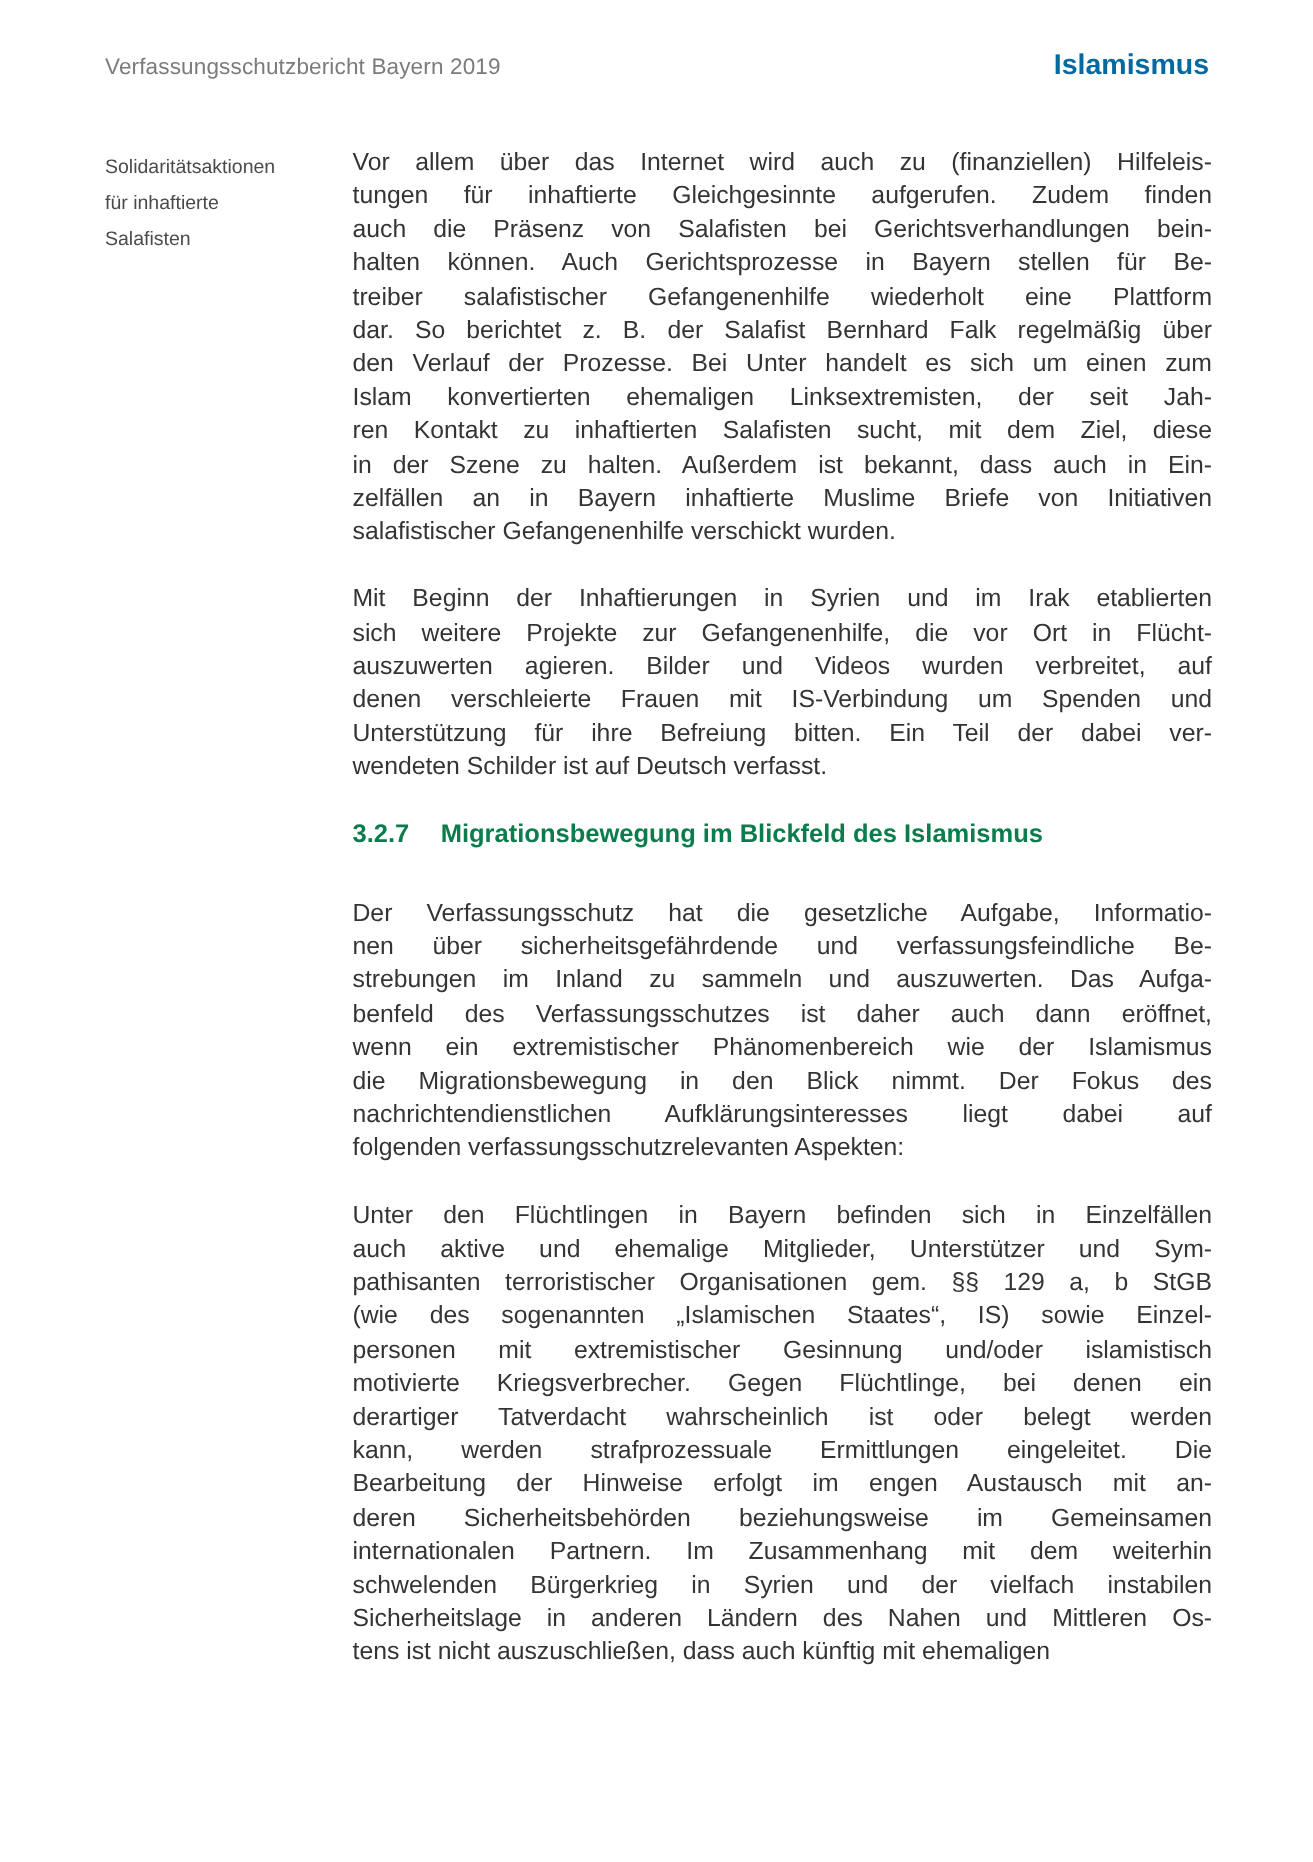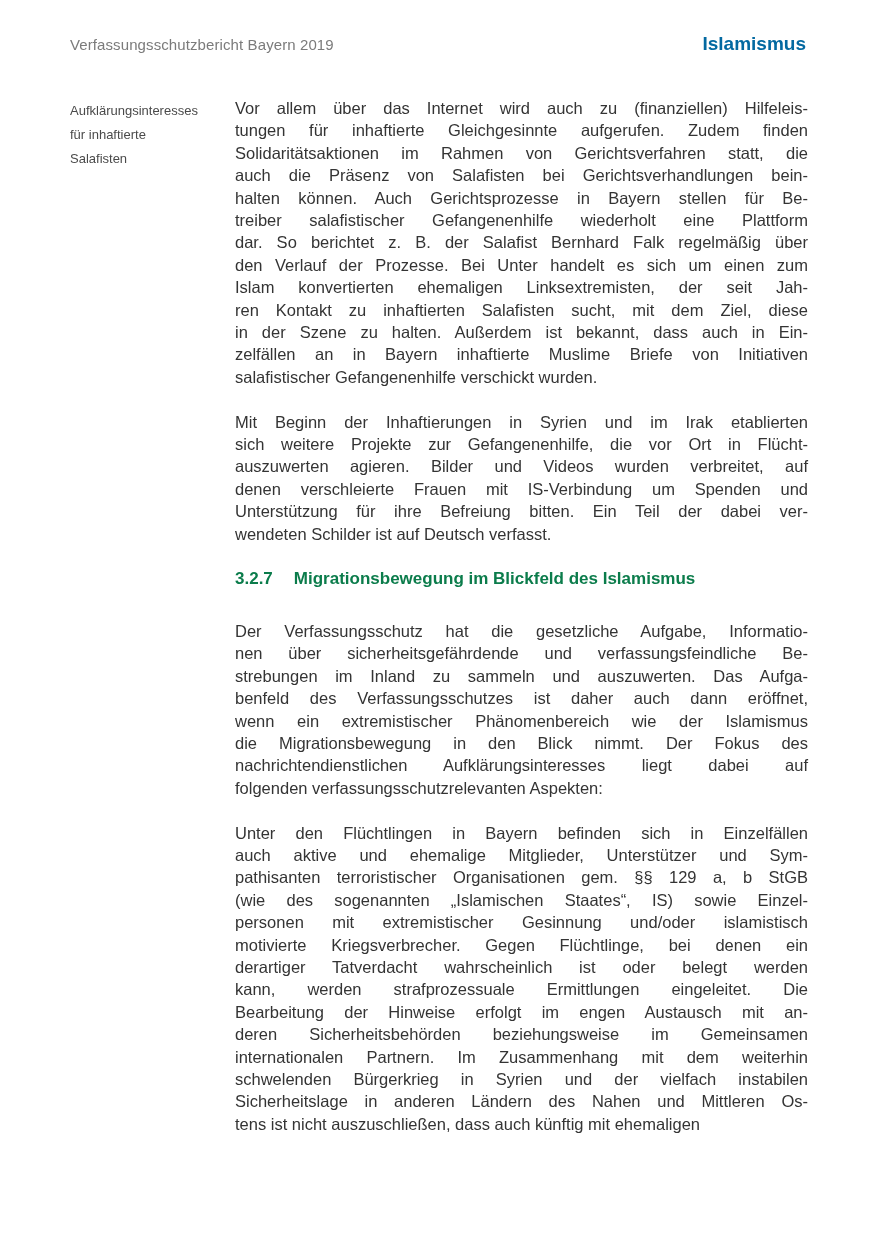--- a/index.html
+++ b/index.html
@@ -77,31 +77,30 @@
 <body>
 
 <div class="page">
 
   <header class="pagehead">
     <span class="head-left">Verfassungsschutzbericht Bayern 2019</span>
     <span class="head-right">Islamismus</span>
   </header>
 
   <aside class="margin-note">
-      <div class="line">Aufklärungsinteresses</div>
+      <div class="line">Solidaritätsaktionen</div>
       <div class="line">für inhaftierte</div>
       <div class="line last">Salafisten</div>
     </aside>
 
   <main class="body-col">
 
     <div class="para">
         <div class="line">Vor allem über das Internet wird auch zu (finanziellen) Hilfeleis-</div>
         <div class="line">tungen für inhaftierte Gleichgesinnte aufgerufen. Zudem finden</div>
-        <div class="line">Solidaritätsaktionen im Rahmen von Gerichtsverfahren statt, die</div>
         <div class="line">auch die Präsenz von Salafisten bei Gerichtsverhandlungen bein-</div>
         <div class="line">halten können. Auch Gerichtsprozesse in Bayern stellen für Be-</div>
         <div class="line">treiber salafistischer Gefangenenhilfe wiederholt eine Plattform</div>
         <div class="line">dar. So berichtet z. B. der Salafist Bernhard Falk regelmäßig über</div>
         <div class="line">den Verlauf der Prozesse. Bei Unter handelt es sich um einen zum</div>
         <div class="line">Islam konvertierten ehemaligen Linksextremisten, der seit Jah-</div>
         <div class="line">ren Kontakt zu inhaftierten Salafisten sucht, mit dem Ziel, diese</div>
         <div class="line">in der Szene zu halten. Außerdem ist bekannt, dass auch in Ein-</div>
         <div class="line">zelfällen an in Bayern inhaftierte Muslime Briefe von Initiativen</div>
         <div class="line last">salafistischer Gefangenenhilfe verschickt wurden.</div>

